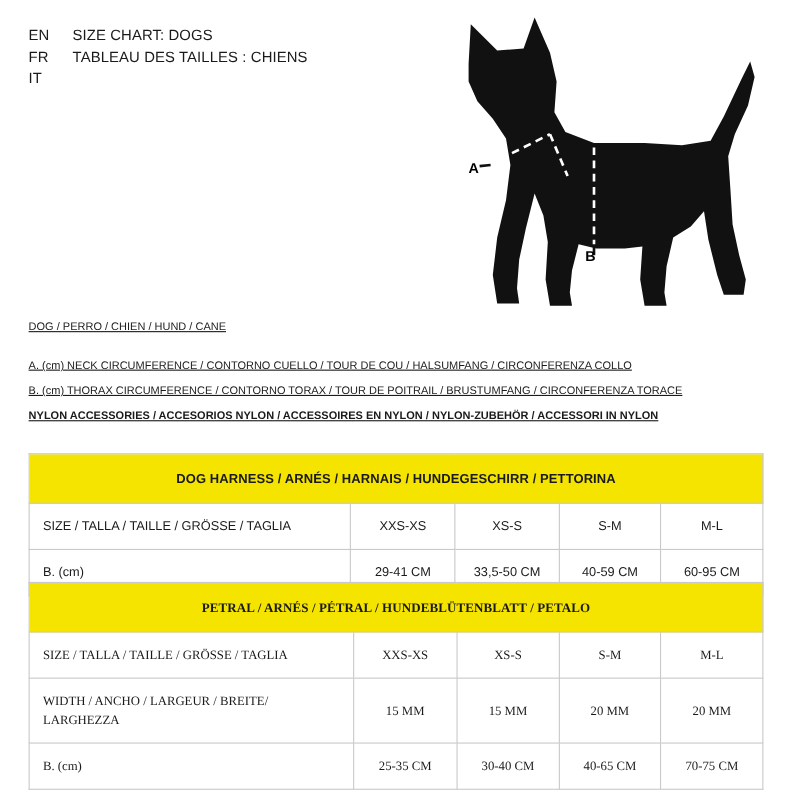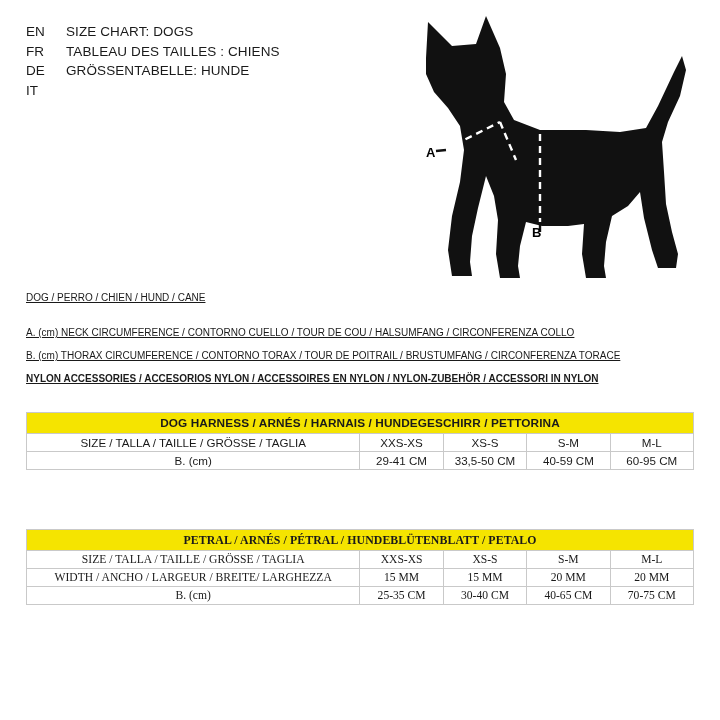--- a/index.html
+++ b/index.html
@@ -84,40 +84,40 @@
     position: absolute;
     left: 26px;
     width: 668px;
     border-collapse: collapse;
     font-size: 11.6px;
   }
   #table-harness { top: 412px; }
   #table-petral { top: 529px; font-family: Liberation Serif, serif; }
 
   .size-table td, .size-table th {
-    padding: 0;
+    padding: 12px;
     vertical-align: middle;
   }
   .tbl-title {
     background: #f5e400;
     text-align: center;
     font-weight: bold;
     font-size: 11.8px;
     height: 20px;
     letter-spacing: 0.1px;
     border: 1px solid #c9c9c9;
   }
   .tbl-row td {
     border: 1px solid #c9c9c9;
     height: 17px;
     line-height: 17px;
   }
   .cell-label {
     padding-left: 5px;
-    text-align: center;
+    text-align: left;
     width: 335px;
   }
   .cell-val {
     text-align: center;
     width: 83px;
   }
   .row-head td {
     font-weight: normal;
   }
 </style>
@@ -125,24 +125,20 @@
 <body>
 
 <div id="lang-block">
   <div class="lang-row">
     <span class="lang-code">EN</span>
     <span class="lang-text">SIZE CHART: DOGS</span>
   </div>
   <div class="lang-row">
     <span class="lang-code">FR</span>
     <span class="lang-text">TABLEAU DES TAILLES : CHIENS</span>
-  </div>
-  <div class="lang-row">
-    <span class="lang-code">DE</span>
-    <span class="lang-text">GRÖSSENTABELLE: HUNDE</span>
   </div>
   <div class="lang-row">
     <span class="lang-code">IT</span>
   </div>
 </div>
 
 <div id="dog-figure">
   <svg width="320" height="300" viewBox="0 0 320 300">
     <path fill="#111111" d="
       M 36 48

